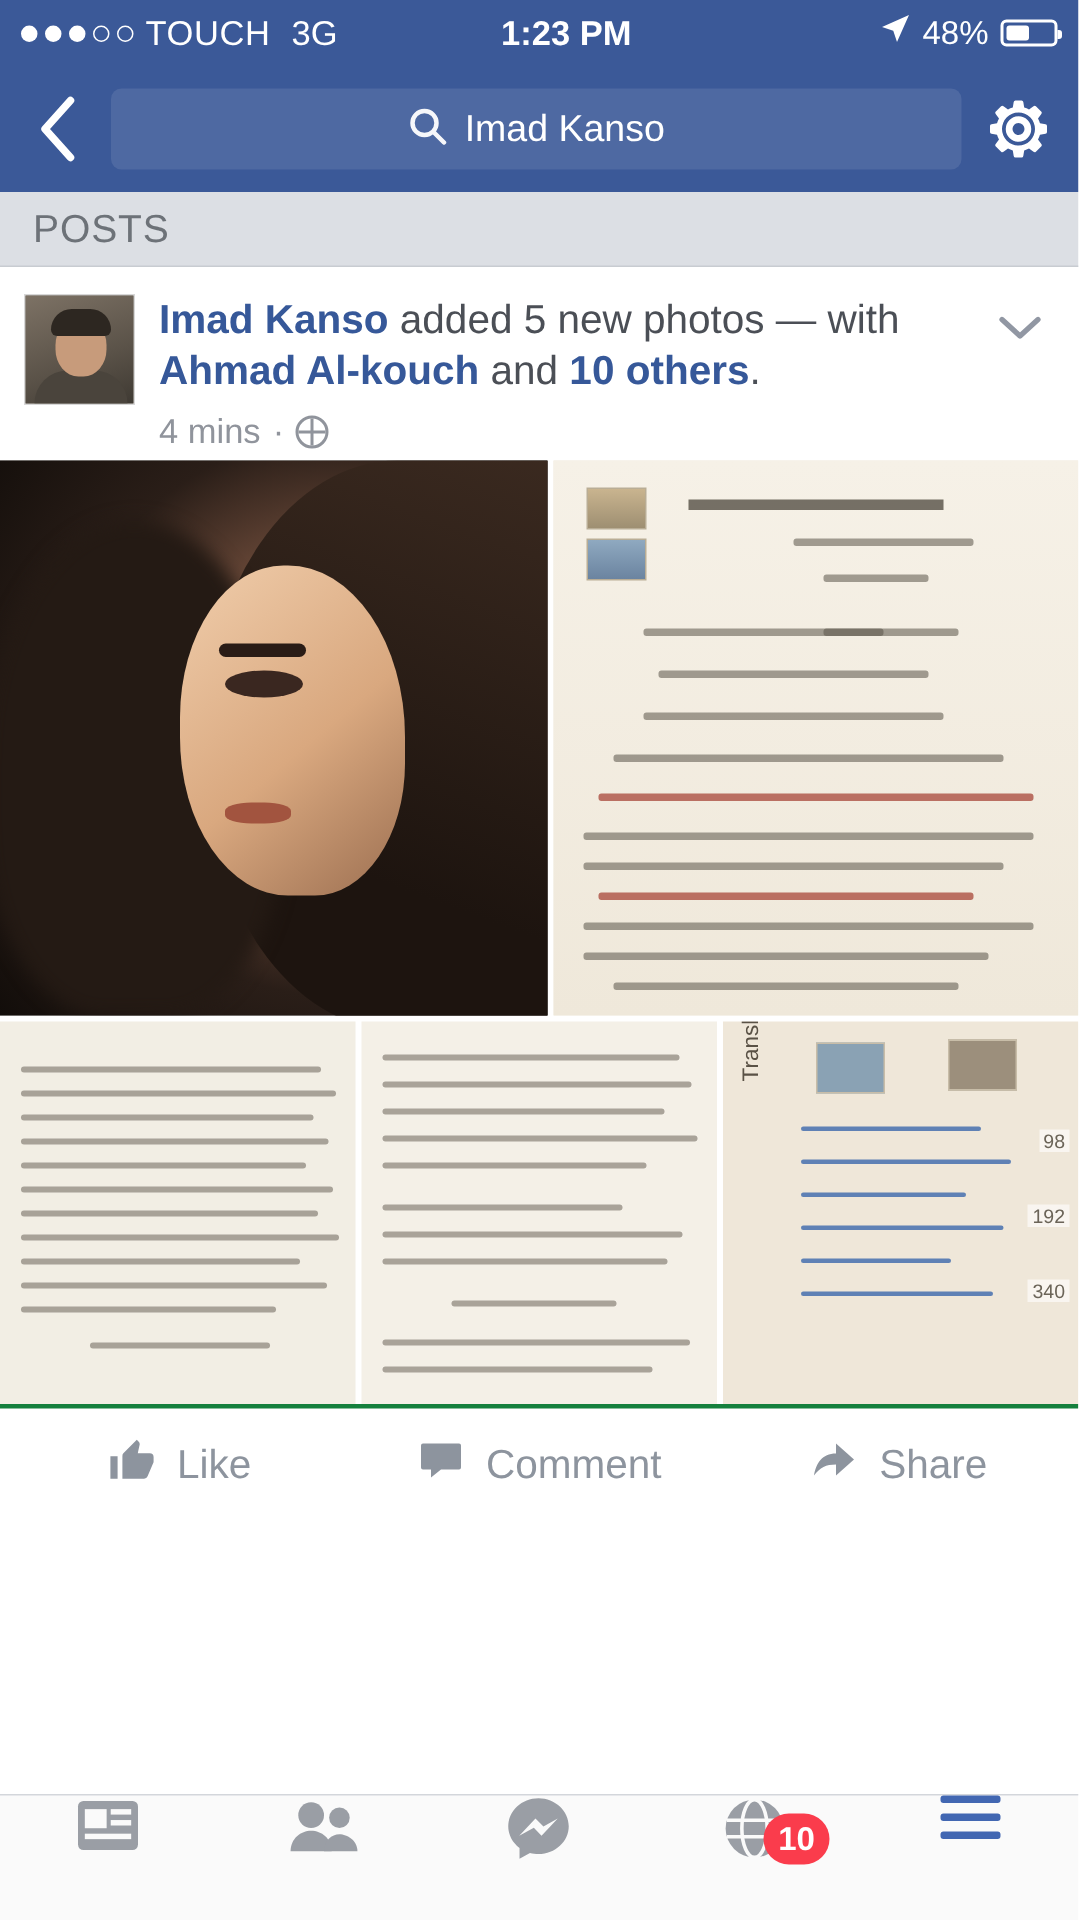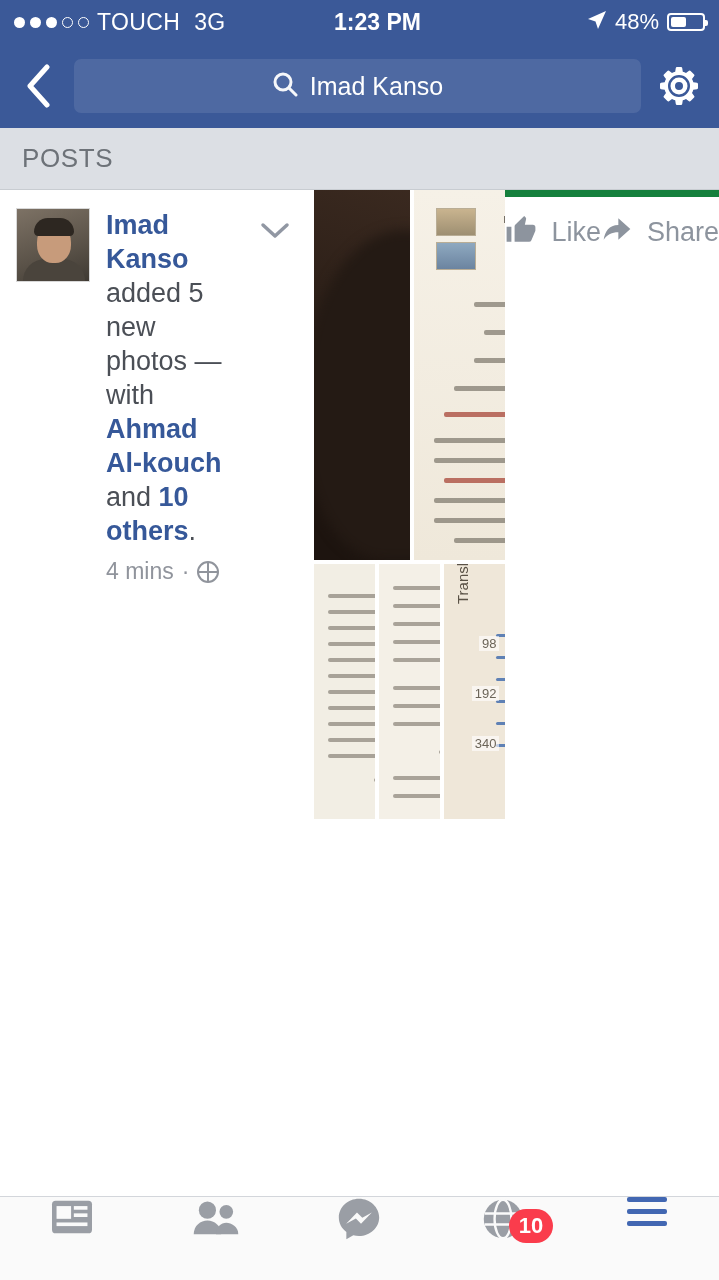--- a/index.html
+++ b/index.html
@@ -112,41 +112,42 @@
     font-weight: 400;
   }
   .gear {
     width: 48px; height: 48px;
     display: flex; align-items: center; justify-content: center;
     color: #ffffff;
   }
 
   
   .posts-strip {
-    height: 62px;
+    height: 50px;
     background: #dcdfe4;
     display: flex;
     align-items: center;
     padding-left: 22px;
     flex: none;
     border-bottom: 1px solid #c8ccd1;
   }
   .posts-strip .label {
     color: #6d7278;
     font-size: 26px;
     letter-spacing: 0.6px;
     font-weight: 400;
   }
 
   
   .feed {
     flex: 1;
     overflow: hidden;
     background: #ffffff;
     display: flex;
+    flex-direction: column;
   }
   .post-header {
     display: flex;
     padding: 18px 16px 6px 16px;
     gap: 16px;
     align-items: flex-start;
   }
   .avatar {
     width: 74px; height: 74px;
     flex: none;
@@ -405,21 +406,21 @@
   }
   .comments-count {
     font-size: 25px;
     color: #8d949e;
     flex: none;
   }
 
   
   .action-bar {
     display: flex;
-    border-top: 7px solid #15803d;
+    border-top: 3px solid #15803d;
     background: #fff;
     height: 78px;
     align-items: center;
   }
   .action {
     flex: 1;
     display: flex;
     align-items: center;
     justify-content: center;
     gap: 14px;
@@ -636,20 +637,28 @@
         <span>
           <svg width="32" height="32" viewBox="0 0 20 20">
               <path fill="#8d949e" d="M6 18h9a1.6 1.6 0 0 0 1.5-1l2.3-5.4a1.6 1.6 0 0 0 .2-.8V9a1.6 1.6 0 0 0-1.6-1.6h-5l.8-3.7V3.5a1.2 1.2 0 0 0-.4-.9L12 1.8 6.4 7.4A1.6 1.6 0 0 0 6 8.6zM1 8.6h3V18H1z"></path>
             </svg>
         </span>
         <span>Like</span>
       </div>
       <div class="action">
         <span>
           <svg width="32" height="32" viewBox="0 0 24 24">
+              <path fill="#8d949e" d="M21 4H3a1 1 0 0 0-1 1v11a1 1 0 0 0 1 1h4v4l5-4h9a1 1 0 0 0 1-1V5a1 1 0 0 0-1-1z"></path>
+            </svg>
+        </span>
+        <span>Comment</span>
+      </div>
+      <div class="action">
+        <span>
+          <svg width="32" height="32" viewBox="0 0 24 24">
               <path fill="#8d949e" d="M13 4v5C6 9 3 14 2 20c3-4 6-5.5 11-5.5V20l9-8z"></path>
             </svg>
         </span>
         <span>Share</span>
       </div>
     </div>
   </div>
 
   <div class="tab-bar">
     <div class="tab">

